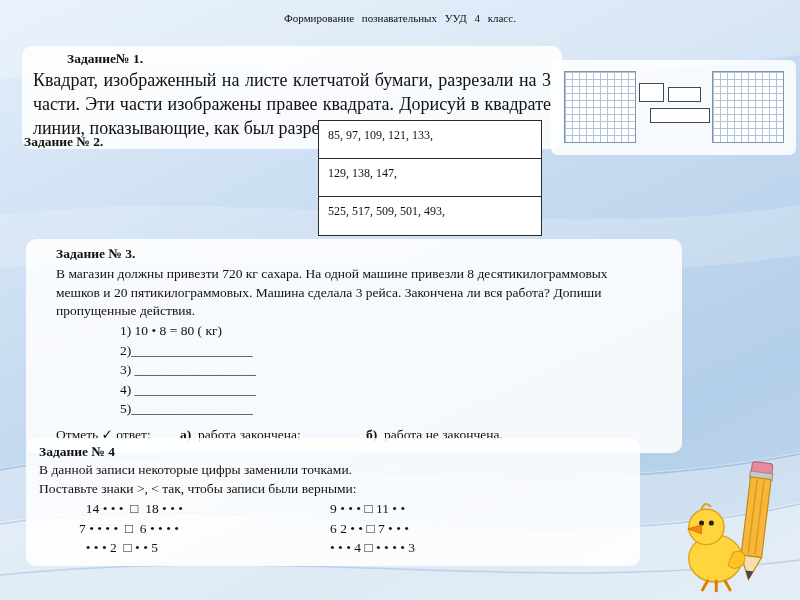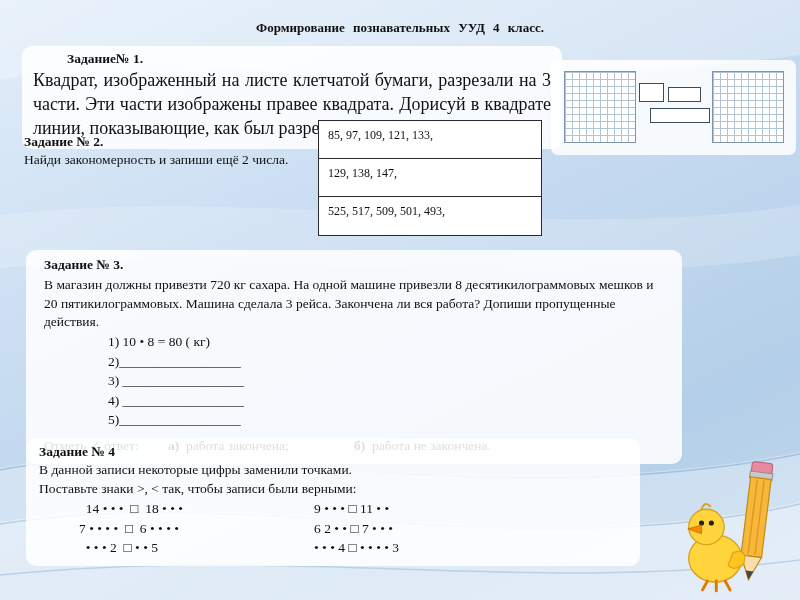--- a/index.html
+++ b/index.html
@@ -8,22 +8,22 @@
     font-family:"Liberation Serif","DejaVu Serif",serif; color:#101010;
     background:linear-gradient(155deg,#e2eefa 0%, #c8dcf1 40%, #b4cfe9 75%, #c3d8ee 100%);
   }
   .waves { position:absolute; inset:0; width:800px; height:600px; }
   .layer { position:absolute; z-index:2; }
   .panel { background:rgba(255,255,255,0.86); border-radius:10px; box-sizing:border-box; }
   .h { font-weight:bold; font-size:13.5px; line-height:1.35; }
   .bold { font-weight:bold; }
   .pre { white-space:pre; }
 
-  .title { top:20px; left:0; width:800px; text-align:center;
-           font-size:13px; font-weight:bold; word-spacing:5px; }
+  .title { top:12px; left:0; width:800px; text-align:center;
+           font-size:11px; font-weight:normal; word-spacing:5px; }
 
   .task1 { left:22px; top:46px; width:540px; padding:4px 11px 8px; }
   .task1 .h { padding-left:34px; }
   .task1 .body { font-size:18px; text-align:justify; line-height:1.34; }
 
   .figure { left:551px; top:60px; width:245px; height:95px; border-radius:7px; }
   .gridsq {
     position:absolute; width:70px; height:70px; background-color:#fff;
     background-image:
       linear-gradient(#b3c3d6 1px, transparent 1px),
@@ -39,30 +39,30 @@
   .p3 { left:99px;  top:48px; width:58px; height:13px; }
 
   .task2 { left:24px; top:133px; width:308px; font-size:13.5px; line-height:1.35; }
 
   .numtable { left:318px; top:120px; width:222px; background:#fff;
               border:1px solid #2a2a2a; }
   .numtable .cell { height:38px; border-bottom:1px solid #2a2a2a;
                     font-size:12px; padding:7px 4px 0 9px; box-sizing:border-box; }
   .numtable .cell:last-child { border-bottom:none; }
 
-  .task3 { left:26px; top:250px; width:656px; padding:6px 18px 10px; }
+  .task3 { left:26px; top:239px; width:656px; padding:6px 30px 10px; }
   .task3 .body { font-size:13.5px; line-height:1.38; margin-top:2px; }
   .task3 .mline { font-size:13.5px; line-height:1.45; white-space:pre; margin-left:64px; }
   .answer { margin-top:7px; font-size:13.5px; }
   .ans-prompt { margin-right:26px; }
   .ans-gap { margin-right:62px; }
 
   .task4 { left:26px; top:438px; width:614px; padding:5px 13px 8px; font-size:13.5px; }
   .task4 .line { line-height:1.4; }
-  .exprrow { display:flex; line-height:1.45; padding-left:40px; }
+  .exprrow { display:flex; line-height:1.45; padding-left:40px;gap:16px; }
   .expr-left { white-space:pre; width:235px; }
   .expr-right { white-space:pre; }
 
   .chick { position:absolute; right:8px; bottom:6px; width:118px; height:138px; z-index:3; }
 </style>
 </head>
 <body>
 
 <div class="slide">
 
@@ -86,21 +86,20 @@
   <div class="layer panel figure">
     <div class="gridsq g-left"></div>
     <div class="piece p1"></div>
     <div class="piece p2"></div>
     <div class="piece p3"></div>
     <div class="gridsq g-right"></div>
   </div>
 
   <div class="layer task2">
     <div class="h">Задание № 2.</div>
-    <div>Найди закономерность и запиши ещё 2 числа.</div>
   </div>
 
   <div class="layer numtable">
     <div class="cell">85, 97, 109, 121, 133,</div>
     <div class="cell">129, 138, 147,</div>
     <div class="cell">525, 517, 509, 501, 493,</div>
   </div>
 
   <div class="layer panel task3">
     <div class="h">Задание № 3.</div>

